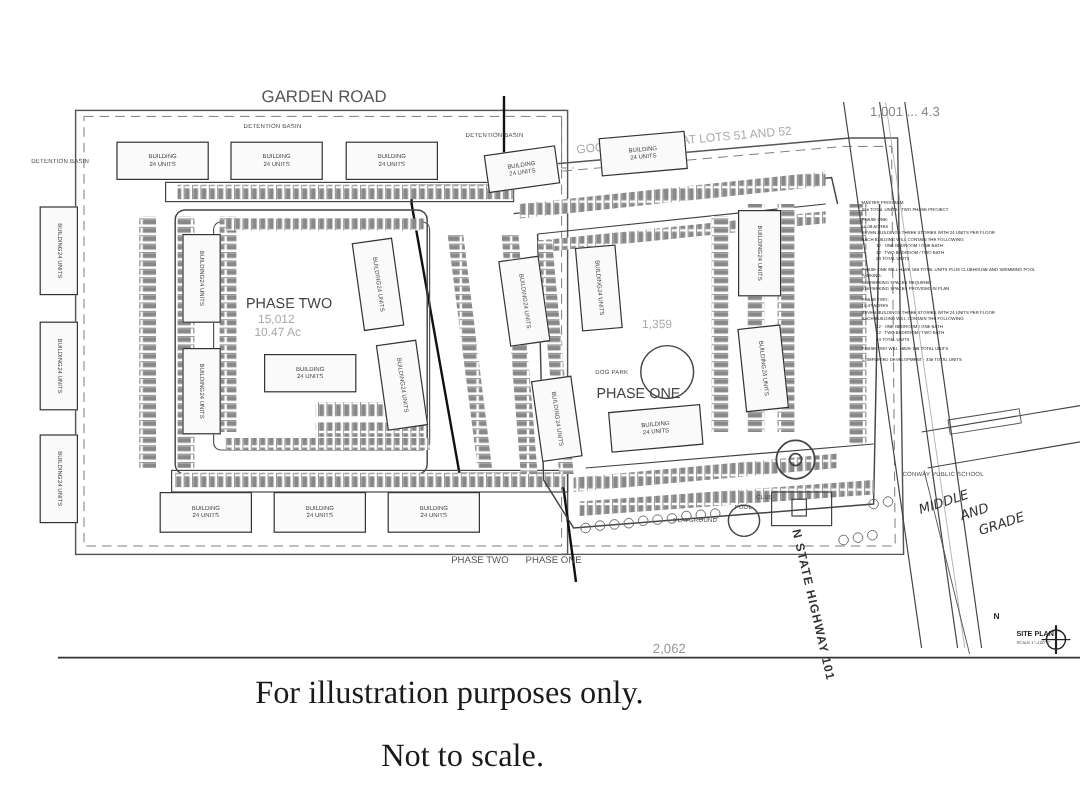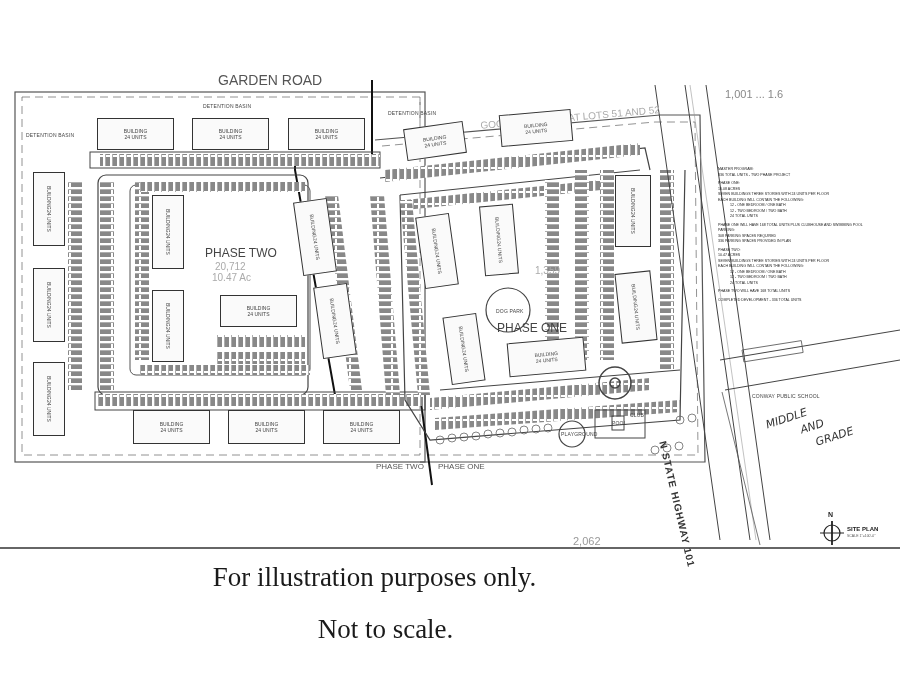--- a/index.html
+++ b/index.html
@@ -1,17 +1,17 @@
 <!DOCTYPE html>
 <html><head>
 <meta charset="utf-8">
 <style>
   html,body{margin:0;padding:0;background:#ffffff;}
   body{width:900px;height:675px;position:relative;overflow:hidden;font-family:"Liberation Sans",sans-serif;}
-  .plan{position:absolute;left:0;top:0;width:764px;height:560px;}
+  .plan{position:absolute;left:0;top:0;width:764px;height:560px;padding-left:48px;}
   .lbl{position:absolute;font-family:"Liberation Sans",sans-serif;color:#444;white-space:nowrap;}
   .tiny{font-size:5px;letter-spacing:0.2px;}
   .bldg{position:absolute;border:1.2px solid #333;background:#fafafa;display:flex;align-items:center;justify-content:center;flex-direction:column;}
   .bldg span{font-size:5px;color:#444;line-height:6px;text-align:center;}
   .v span{writing-mode:vertical-rl;}
   .phase{font-size:12px;color:#444;}
   .phase-sm{font-size:8px;color:#555;}
   .hand{font-family:"DejaVu Sans",sans-serif;color:#333;font-size:11px;font-style:italic;}
   .caption{position:absolute;left:0;width:749px;text-align:center;font-family:"Liberation Serif",serif;color:#1a1a1a;}
   .cap1{top:562px;font-size:27px;}
@@ -120,21 +120,21 @@
       <pattern id="stallsV" width="14" height="7" patternUnits="userSpaceOnUse">
         <rect width="14" height="7" fill="#fff"></rect>
         <rect x="1" y="1" width="12" height="4" fill="#888"></rect>
         <line x1="0" y1="0" x2="14" y2="0" stroke="#333" stroke-width="0.8"></line>
       </pattern>
     </defs>
   </svg>
 
   
   <div class="lbl" style="left:218px;top:72px;font-size:14px;color:#555;">GARDEN ROAD</div>
-  <div class="lbl" style="left:725px;top:88px;font-size:11px;color:#888;">1,001 ... 1.6</div>
+  <div class="lbl" style="left:725px;top:88px;font-size:11px;color:#888;">1,001 ... 4.3</div>
   <div class="lbl" style="left:480px;top:112px;font-size:10px;color:#aaa;transform:rotate(-5deg);">GOOSE TRACK PLAT LOTS 51 AND 52</div>
 
   
   <div class="lbl tiny" style="left:203px;top:103px;">DETENTION BASIN</div>
   <div class="lbl tiny" style="left:26px;top:132px;">DETENTION BASIN</div>
   <div class="lbl tiny" style="left:388px;top:110px;">DETENTION BASIN</div>
 
   
   <div class="bldg" style="left:97px;top:118px;width:75px;height:30px;">
       <span>BUILDING</span>
@@ -226,21 +226,21 @@
       <span>BUILDING</span>
       <span>24 UNITS</span>
     </div>
   <div class="bldg v" style="left:618px;top:272px;width:34px;height:68px;transform:rotate(-6deg);">
       <span>BUILDING</span>
       <span>24 UNITS</span>
     </div>
 
   
   <div class="lbl phase" style="left:205px;top:246px;">PHASE TWO</div>
-  <div class="lbl" style="left:215px;top:261px;font-size:10px;color:#aaa;">20,712</div>
+  <div class="lbl" style="left:215px;top:261px;font-size:10px;color:#aaa;">15,012</div>
   <div class="lbl" style="left:212px;top:272px;font-size:10px;color:#aaa;">10.47 Ac</div>
   <div class="lbl phase" style="left:497px;top:321px;">PHASE ONE</div>
   <div class="lbl" style="left:535px;top:265px;font-size:10px;color:#aaa;">1,359</div>
 
   
   <div class="lbl tiny" style="left:496px;top:308px;">DOG PARK</div>
   <div class="lbl tiny" style="left:561px;top:431px;">PLAYGROUND</div>
   <div class="lbl tiny" style="left:612px;top:420px;">POOL</div>
   <div class="lbl tiny" style="left:630px;top:412px;">CLUB</div>
 
@@ -256,21 +256,21 @@
   <div class="lbl hand" style="left:765px;top:412px;transform:rotate(-18deg);">MIDDLE</div>
   <div class="lbl hand" style="left:800px;top:420px;transform:rotate(-18deg);">AND</div>
   <div class="lbl hand" style="left:815px;top:430px;transform:rotate(-18deg);">GRADE</div>
 
   
   <div class="lbl" style="left:828px;top:511px;font-size:7px;color:#222;font-weight:bold;">N</div>
   <div class="lbl" style="left:847px;top:526px;font-size:6px;color:#222;font-weight:bold;">SITE PLAN</div>
   <div class="lbl" style="left:847px;top:534px;font-size:3.5px;color:#555;">SCALE 1"=100'-0"</div>
 
   
-  <div class="lbl" style="left:573px;top:535px;font-size:11px;color:#999;">2,062</div>
+  <div class="lbl" style="left:544px;top:535px;font-size:11px;color:#999;">2,062</div>
 
   
   <div class="notes">
     <div>MASTER PROGRAM:</div>
     <div>336 TOTAL UNITS - TWO PHASE PROJECT</div>
     <div style="margin-top:3px">PHASE ONE:</div>
     <div>10.08 ACRES</div>
     <div>SEVEN BUILDINGS THREE STORIES WITH 24 UNITS PER FLOOR</div>
     <div>EACH BUILDING WILL CONTAIN THE FOLLOWING:</div>
     <div style="padding-left:12px">12 - ONE BEDROOM / ONE BATH</div>

